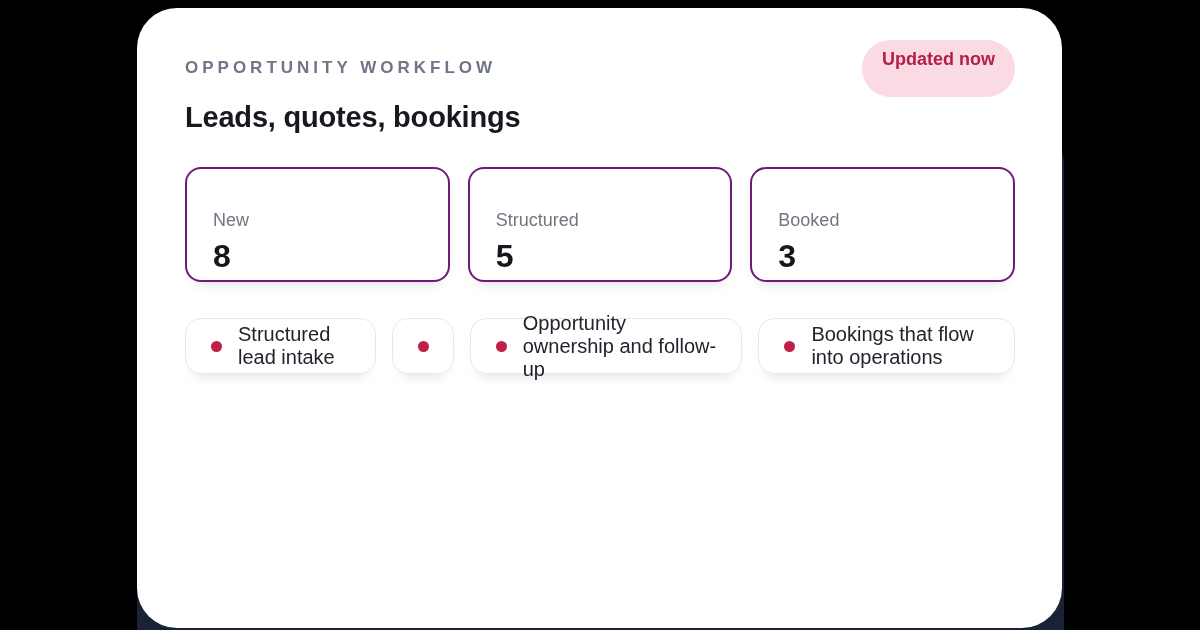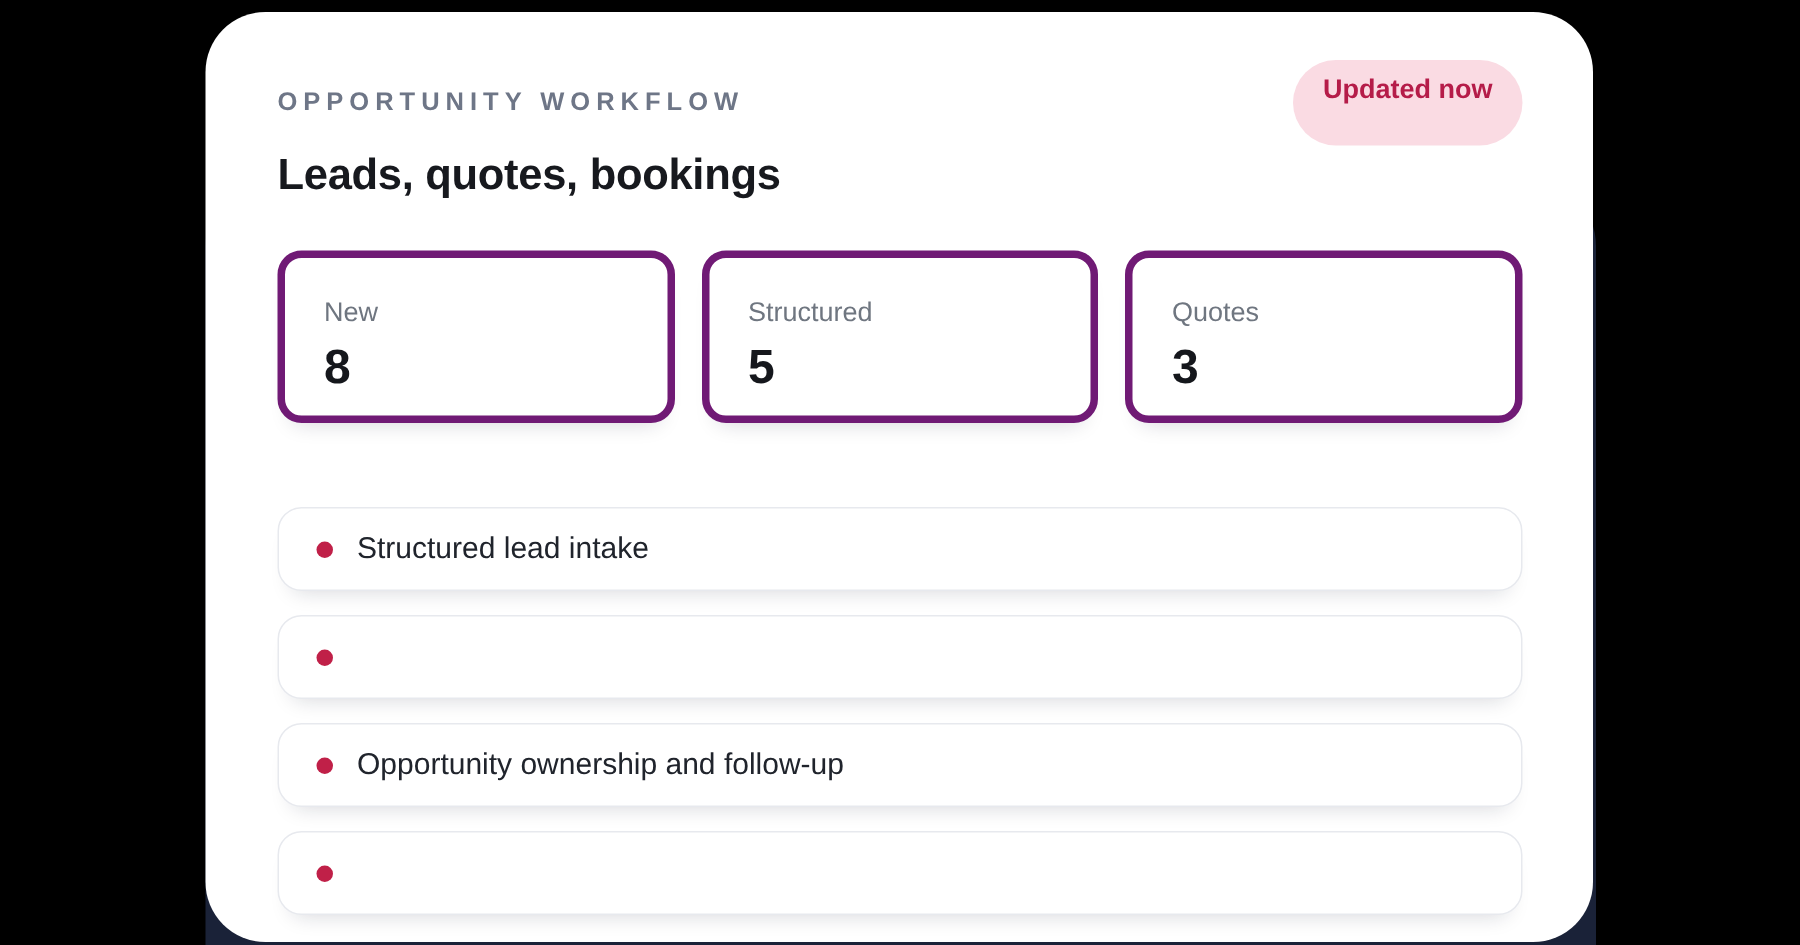--- a/index.html
+++ b/index.html
@@ -62,42 +62,42 @@
   }
   .stats {
     display: flex;
     gap: 18px;
     margin-top: 33px;
   }
   .stat {
     flex: 1;
     height: 115px;
     background: #ffffff;
-    border: 5px solid #701a75;
+    border: 2px solid #701a75;
     border-radius: 16px;
     box-sizing: border-box;
-    padding: 26px 24px 0 26px;
+    padding: 41px 24px 0 26px;
     box-shadow: 0 10px 14px -10px rgba(15, 23, 42, 0.18);
   }
   .stat-label {
     font-size: 18px;
     color: #6f7680;
     line-height: 1.2;
   }
   .stat-value {
     margin-top: 7px;
     font-size: 32px;
     font-weight: 600;
     color: #15171c;
     line-height: 1.1;
   }
   .features {
-    margin-top: 56px;
+    margin-top: 36px;
     display: flex;
-    flex-direction: column;
+    flex-direction: row;
     gap: 16px;
   }
   .feature {
     height: 56px;
     background: #ffffff;
     border: 1px solid #e7e9ee;
     border-radius: 16px;
     box-sizing: border-box;
     display: flex;
     align-items: center;
@@ -135,36 +135,37 @@
     <div class="stats">
       <div class="stat">
         <div class="stat-label">New</div>
         <div class="stat-value">8</div>
       </div>
       <div class="stat">
         <div class="stat-label">Structured</div>
         <div class="stat-value">5</div>
       </div>
       <div class="stat">
-        <div class="stat-label">Quotes</div>
+        <div class="stat-label">Booked</div>
         <div class="stat-value">3</div>
       </div>
     </div>
 
     <div class="features">
       <div class="feature">
         <span class="dot"></span>
         <span class="feature-text">Structured lead intake</span>
       </div>
       <div class="feature">
         <span class="dot"></span>
       </div>
       <div class="feature">
         <span class="dot"></span>
         <span class="feature-text">Opportunity ownership and follow-up</span>
       </div>
       <div class="feature">
         <span class="dot"></span>
+        <span class="feature-text">Bookings that flow into operations</span>
       </div>
     </div>
 
   </div>
 </div>
 
 </body></html>

